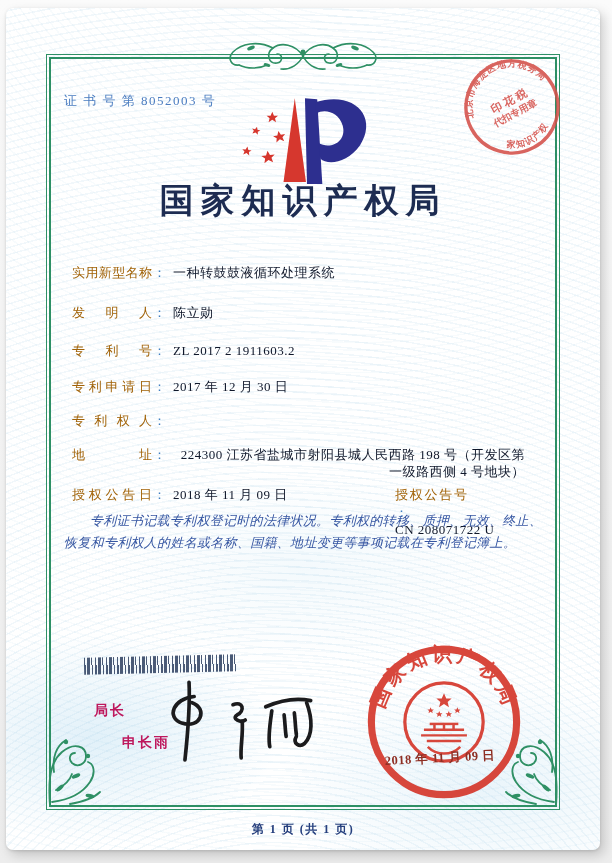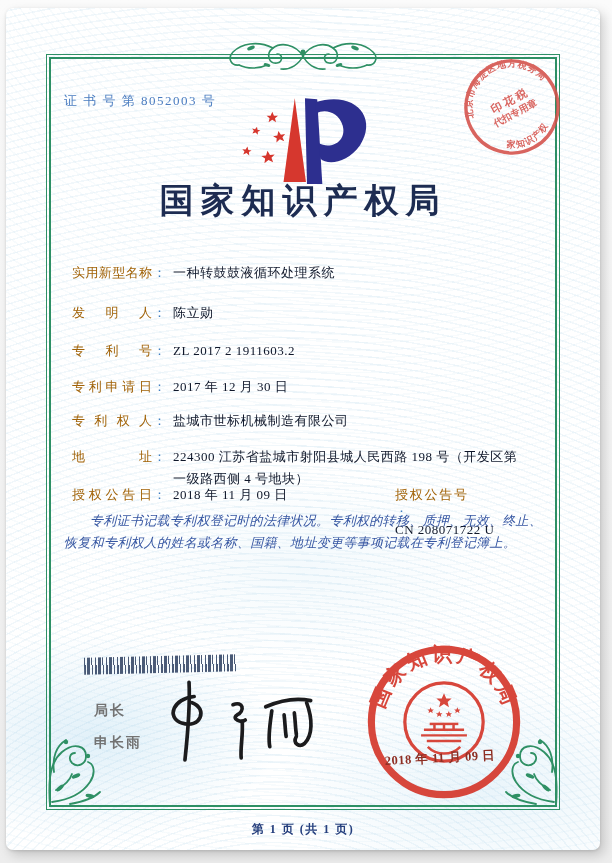--- a/index.html
+++ b/index.html
@@ -42,44 +42,44 @@
     position:absolute;left:0;top:170px;width:100%;text-align:center;
     font-size:34px;font-weight:600;color:#1d2c52;letter-spacing:7px;
   }
   .frow{position:absolute;left:66px;display:flex;align-items:baseline;white-space:nowrap;}
   .flabel{
     display:inline-block;width:80px;font-size:13px;color:#a16207;
     text-align:justify;text-align-last:justify;
   }
   .fcolon{font-size:13px;color:#3f7fc2;margin-left:1px;}
   .fvalue{font-size:13px;color:#0f172a;margin-left:7px;letter-spacing:.5px;}
-  .fvalue.wrap{white-space:normal;max-width:352px;line-height:22px;display:inline-block;vertical-align:top;}
+  .fvalue.wrap{white-space:normal;max-width:352px;line-height:17px;display:inline-block;vertical-align:top;text-align:right;}
   .grantrow{position:absolute;left:66px;top:478px;width:486px;display:flex;}
   .grant-right{position:absolute;left:316px;top:0;display:flex;align-items:baseline;white-space:nowrap;flex-direction:column;}
   .grant-left{display:flex;align-items:baseline;white-space:nowrap;}
   .paras{
     position:absolute;left:58px;top:502px;width:488px;
     font-size:13px;line-height:21.6px;color:#3656a2;font-style:italic;
   }
   .paras p{margin:0;text-indent:2em;letter-spacing:.3px;}
   .barcode{
     position:absolute;left:78px;top:648px;width:152px;height:17px;
     transform:rotate(-1.4deg);
     background:repeating-linear-gradient(90deg,
       #2c3e5f 0 1.5px, transparent 1.5px 3px,
       #2c3e5f 3px 6px, transparent 6px 7.5px,
       #2c3e5f 7.5px 8.5px, transparent 8.5px 11px);
     opacity:.85;
   }
   .signer-title,.signer-name{
-    position:absolute;left:88px;font-size:14px;font-weight:700;color:#737373;
+    position:absolute;left:88px;font-size:14px;font-weight:700;color:#be185d;
     font-family:"Liberation Sans","DejaVu Sans",sans-serif;letter-spacing:2px;
   }
   .signer-title{top:694px;}
-  .signer-name{top:726px;}
+  .signer-name{top:726px;margin-left:28px;}
   .signature{position:absolute;left:132px;top:664px;z-index:4;}
   .seal{position:absolute;left:352px;top:628px;z-index:2;opacity:.92;}
   .seal-date{
     position:absolute;left:344px;top:742px;width:180px;text-align:center;z-index:3;
     font-size:12.5px;color:#8e2f24;letter-spacing:.5px;transform:rotate(-3deg);
     font-weight:600;
   }
   .taxstamp{position:absolute;left:453px;top:46px;transform:rotate(-28deg);opacity:.88;z-index:2;}
   .footer{
     position:absolute;left:0;top:785px;width:100%;text-align:center;
@@ -183,21 +183,20 @@
       <span class="fvalue">ZL 2017 2 1911603.2</span>
     </div>
     <div class="frow" style="top:370px">
       <span class="flabel">专利申请日</span>
         <span class="fcolon">：</span>
       <span class="fvalue">2017 年 12 月 30 日</span>
     </div>
     <div class="frow" style="top:404px">
       <span class="flabel">专利权人</span>
         <span class="fcolon">：</span>
-      <span class="fvalue">盐城市世标机械制造有限公司</span>
     </div>
     <div class="frow" style="top:438px">
       <span class="flabel">地址</span>
         <span class="fcolon">：</span>
       <span class="fvalue wrap">224300 江苏省盐城市射阳县城人民西路 198 号（开发区第一级路西侧 4 号地块）</span>
     </div>
 
     <div class="grantrow">
       <div class="grant-left">
         <span class="flabel">授权公告日</span>

